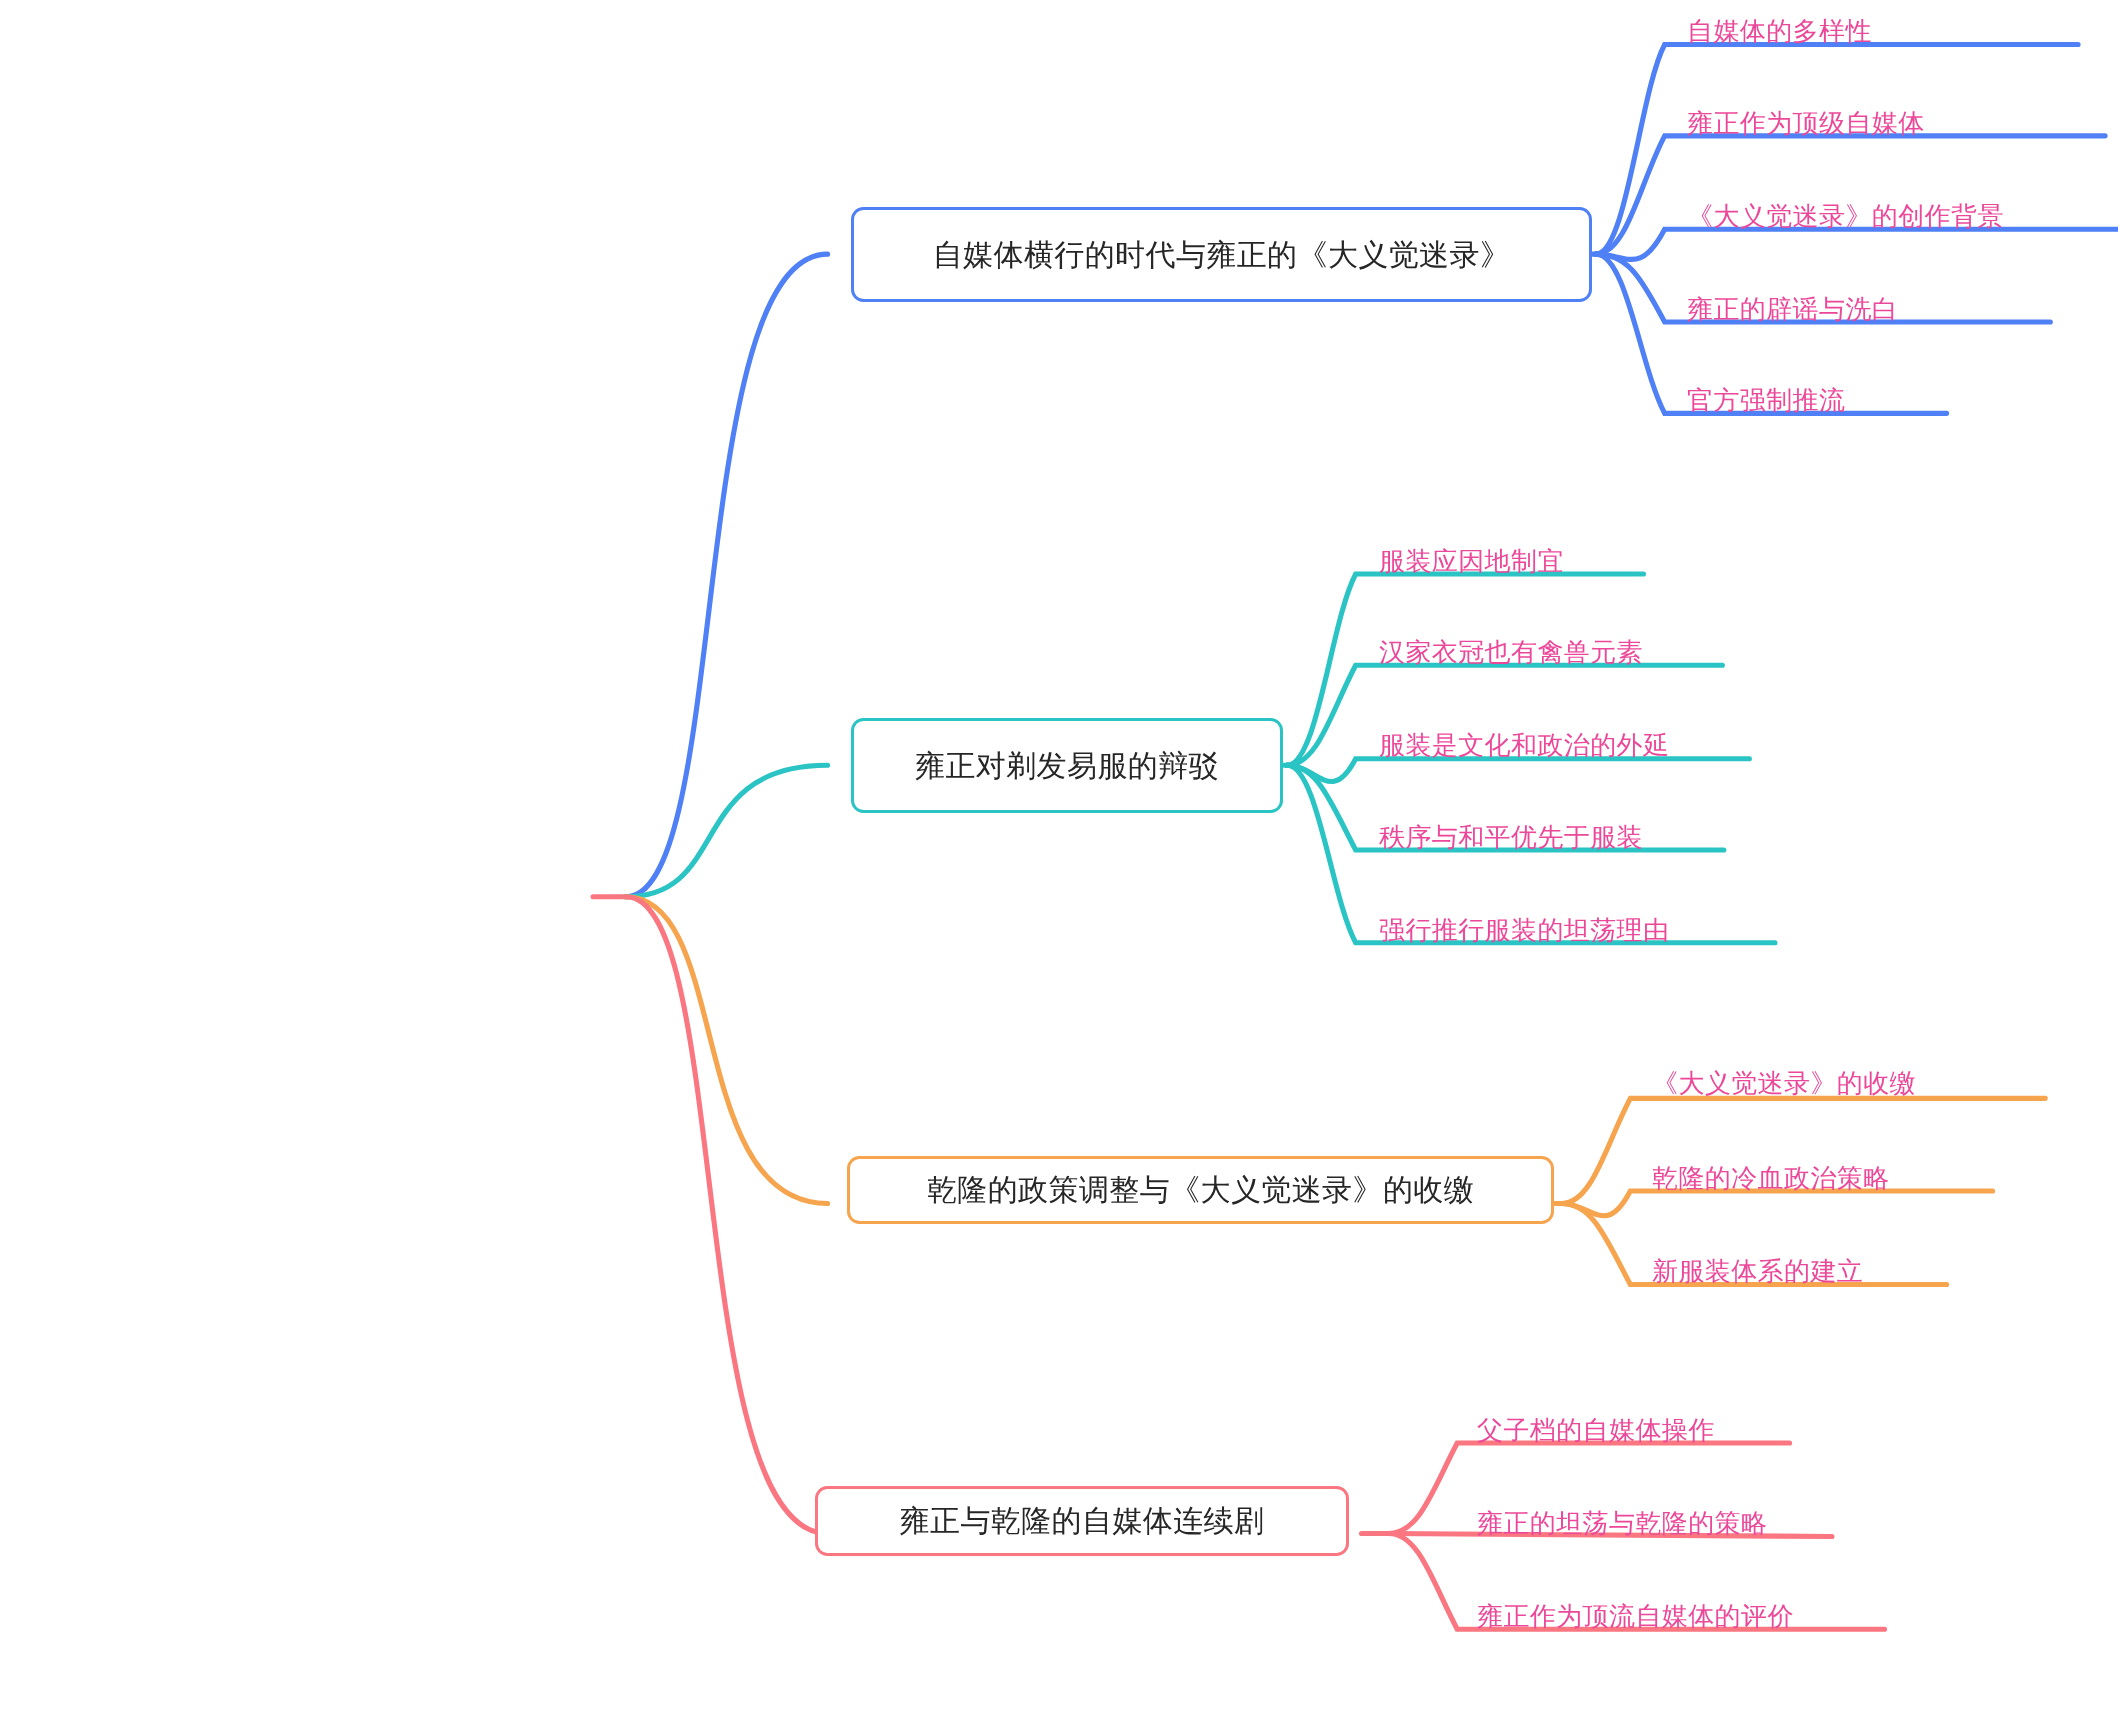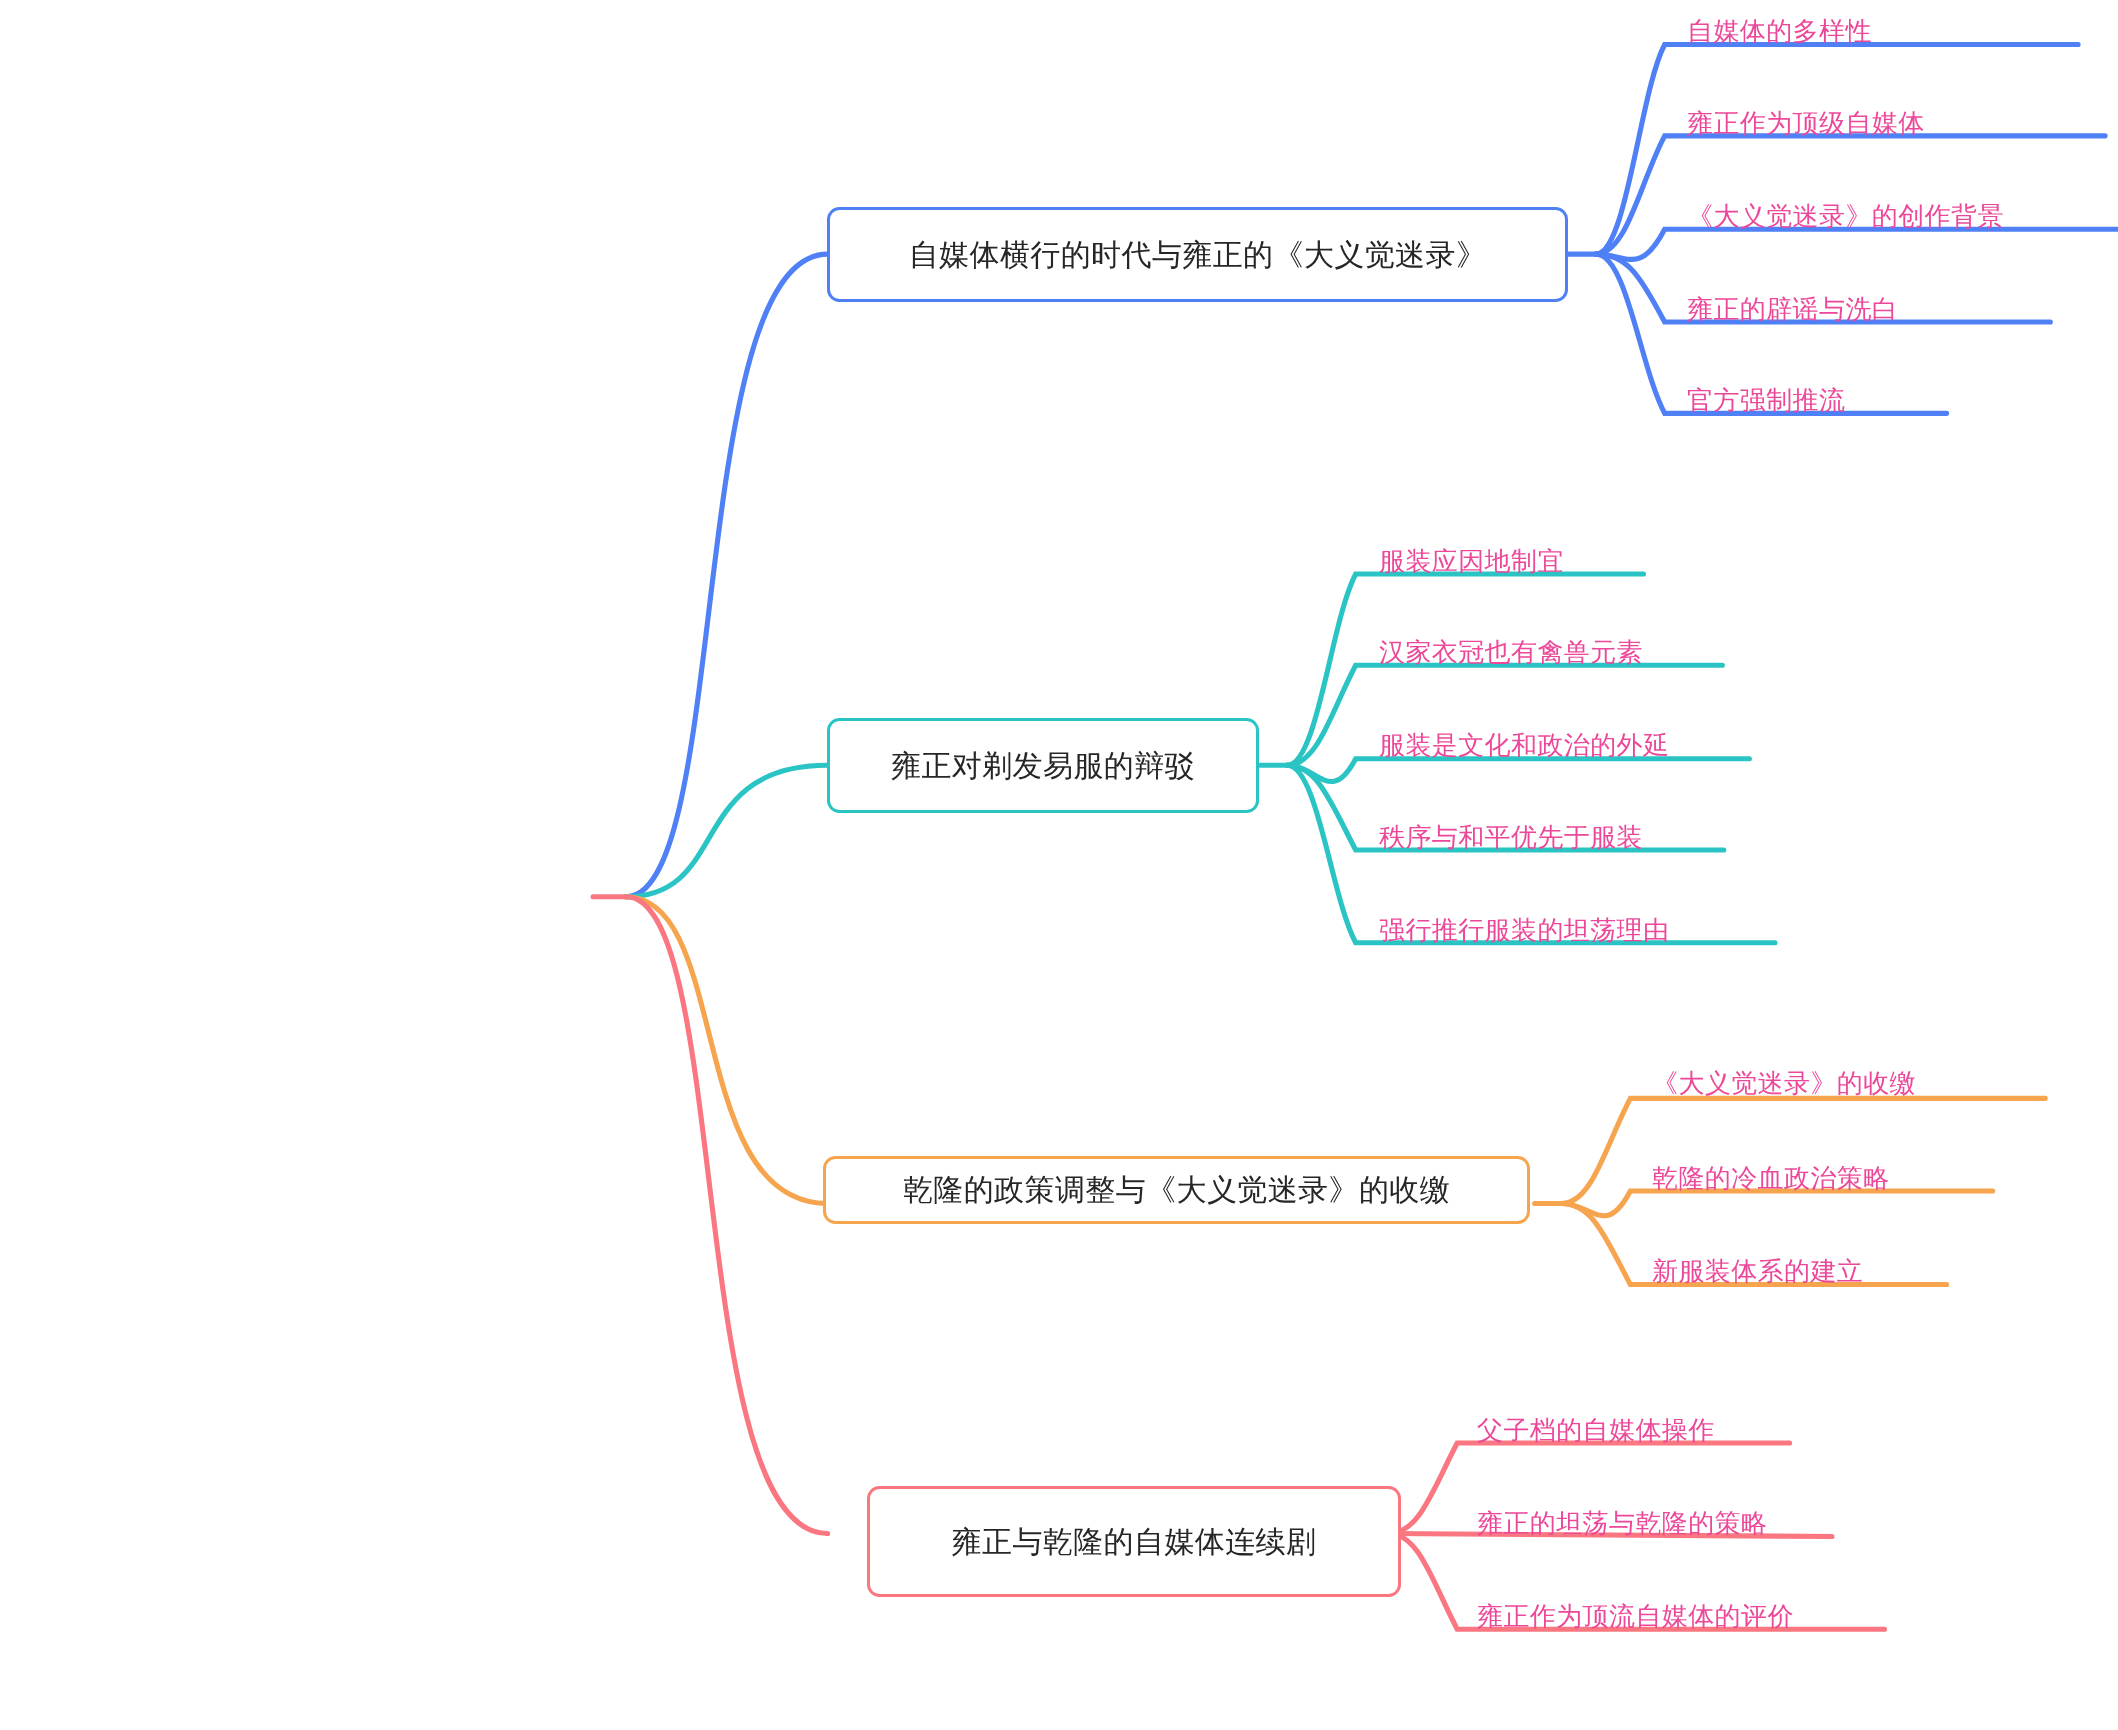--- a/index.html
+++ b/index.html
@@ -33,20 +33,21 @@
     box-sizing: border-box;
     background: #ffffff;
     border-style: solid;
     border-width: 3.7px;
     border-radius: 12.4px;
     display: flex;
     align-items: center;
     justify-content: center;
     color: #262626;
     white-space: nowrap;
+    margin-left: 24px;
   }
   .node-box .node-label {
     display: block;
     line-height: 1;
     letter-spacing: 0.4px;
   }
   .root-node {
     font-size: 30px;
   }
   .branch-node {
@@ -113,21 +114,21 @@
       <div class="leaf-label" style="left: 1379px; top: 639px;">汉家衣冠也有禽兽元素</div>
       <div class="leaf-label" style="left: 1379px; top: 732px;">服装是文化和政治的外延</div>
       <div class="leaf-label" style="left: 1379px; top: 824px;">秩序与和平优先于服装</div>
       <div class="leaf-label" style="left: 1379px; top: 917px; text-align: right;">强行推行服装的坦荡理由</div>
       <div class="node-box branch-node" style="left: 823px; top: 1156px; width: 707px; height: 68px; border-color: rgb(246, 164, 78);">
         <span class="node-label">乾隆的政策调整与《大义觉迷录》的收缴</span>
       </div>
       <div class="leaf-label" style="left: 1652px; top: 1072px; font-family: Liberation Mono, monospace;">《大义觉迷录》的收缴</div>
       <div class="leaf-label" style="left: 1652px; top: 1165px;">乾隆的冷血政治策略</div>
       <div class="leaf-label" style="left: 1652px; top: 1258px;">新服装体系的建立</div>
-      <div class="node-box branch-node" style="left: 867px; top: 1486px; width: 534px; height: 111px; border-color: rgb(250, 118, 128);">
+      <div class="node-box branch-node" style="left: 791px; top: 1486px; width: 534px; height: 70px; border-color: rgb(250, 118, 128);">
         <span class="node-label">雍正与乾隆的自媒体连续剧</span>
       </div>
       <div class="leaf-label" style="left: 1477px; top: 1417px;">父子档的自媒体操作</div>
       <div class="leaf-label" style="left: 1477px; top: 1510px;">雍正的坦荡与乾隆的策略</div>
       <div class="leaf-label" style="left: 1477px; top: 1603px;">雍正作为顶流自媒体的评价</div>
     </div>
 
 </div>
 
 

